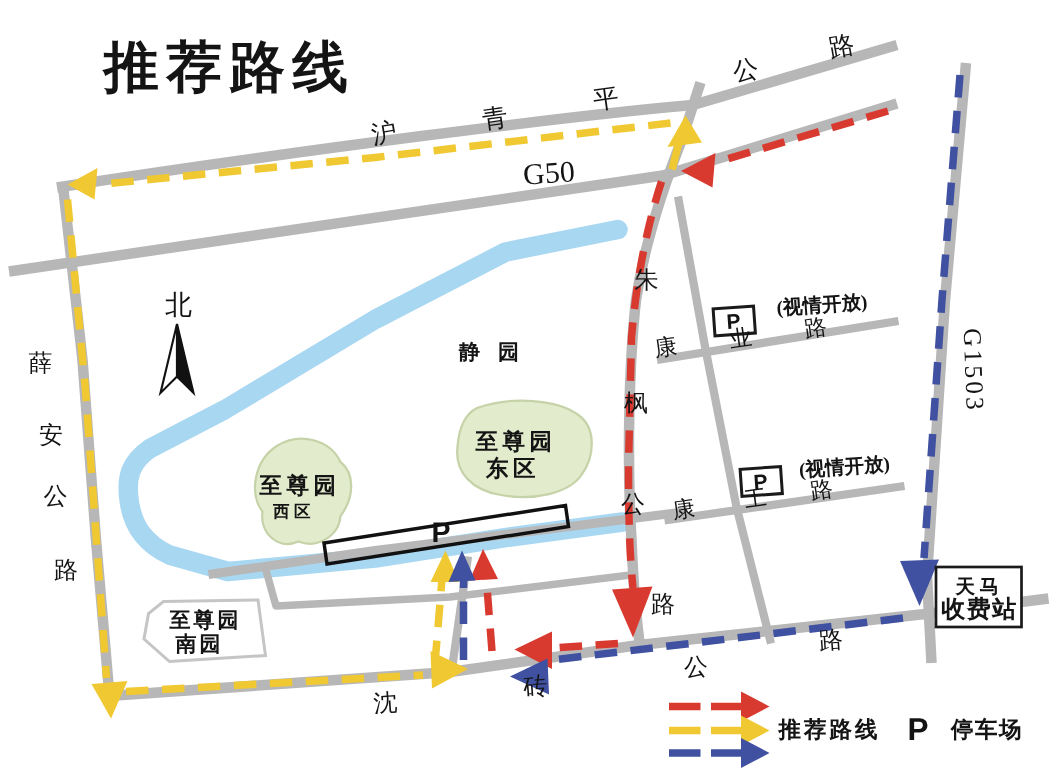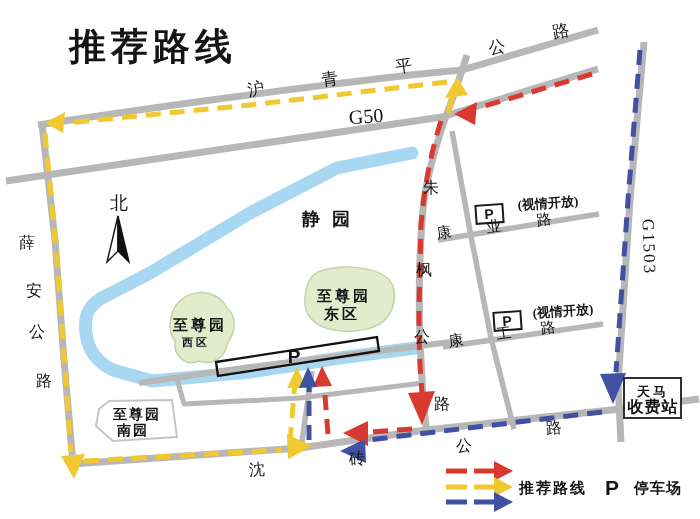--- a/index.html
+++ b/index.html
@@ -128,21 +128,21 @@
 
   <span class="lbl" style="left:456px;top:341px;font-size:15px;transform:translate(-50%,-50%) rotate(-8deg);">康</span>
   <span class="lbl" style="left:504px;top:334px;font-size:15px;transform:translate(-50%,-50%) rotate(-8deg);">工</span>
   <span class="lbl" style="left:548px;top:328px;font-size:15px;transform:translate(-50%,-50%) rotate(-8deg);">路</span>
 
   <span class="lbl" style="left:257px;top:470px;font-size:16px;transform:translate(-50%,-50%) rotate(-4deg);">沈</span>
   <span class="lbl" style="left:357px;top:459px;font-size:16px;transform:translate(-50%,-50%) rotate(-4deg);">砖</span>
   <span class="lbl" style="left:464px;top:446px;font-size:16px;transform:translate(-50%,-50%) rotate(-4deg);">公</span>
   <span class="lbl" style="left:554px;top:428px;font-size:16px;transform:translate(-50%,-50%) rotate(-4deg);">路</span>
 
-  <span class="lbl b" style="left:332px;top:219px;font-size:18px;letter-spacing:12px;">静园</span>
+  <span class="lbl b" style="left:332px;top:236px;font-size:14px;letter-spacing:12px;">静园</span>
   <span class="lbl b" style="left:344px;top:296px;font-size:15px;letter-spacing:3px;">至尊园</span>
   <span class="lbl b" style="left:342px;top:314px;font-size:15px;letter-spacing:3px;">东区</span>
   <span class="lbl b" style="left:200px;top:325px;font-size:15px;letter-spacing:3px;">至尊园</span>
   <span class="lbl b" style="left:196px;top:342px;font-size:11px;letter-spacing:3px;">西区</span>
   <span class="lbl b" style="left:137px;top:415px;font-size:14px;letter-spacing:2px;">至尊园</span>
   <span class="lbl b" style="left:133px;top:431px;font-size:14px;letter-spacing:2px;text-align:center;">南园</span>
 
   <span class="lbl b" style="left:653px;top:391px;font-size:13px;letter-spacing:3px;">天马</span>
   <span class="lbl b" style="left:653px;top:407px;font-size:16px;letter-spacing:1px;">收费站</span>
 

